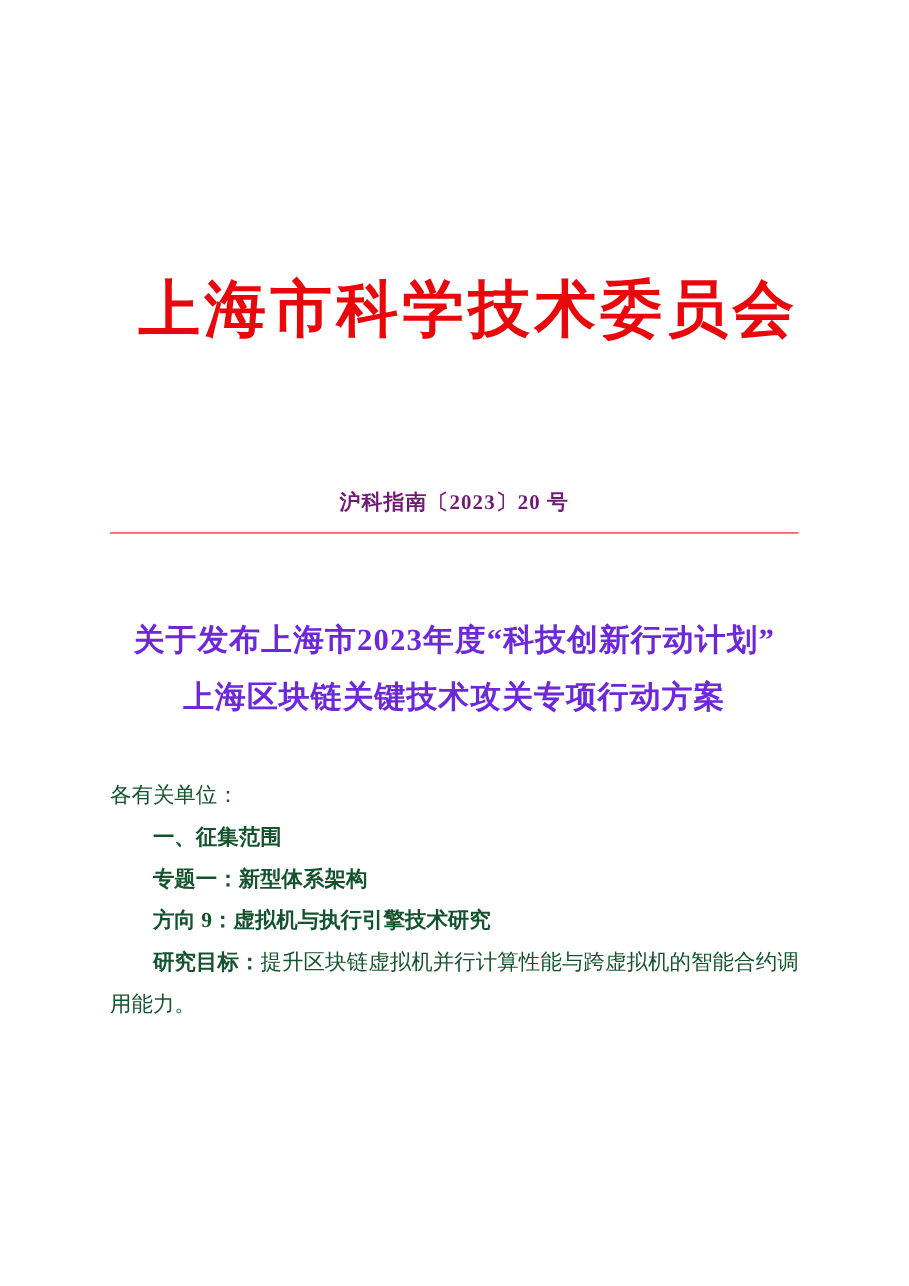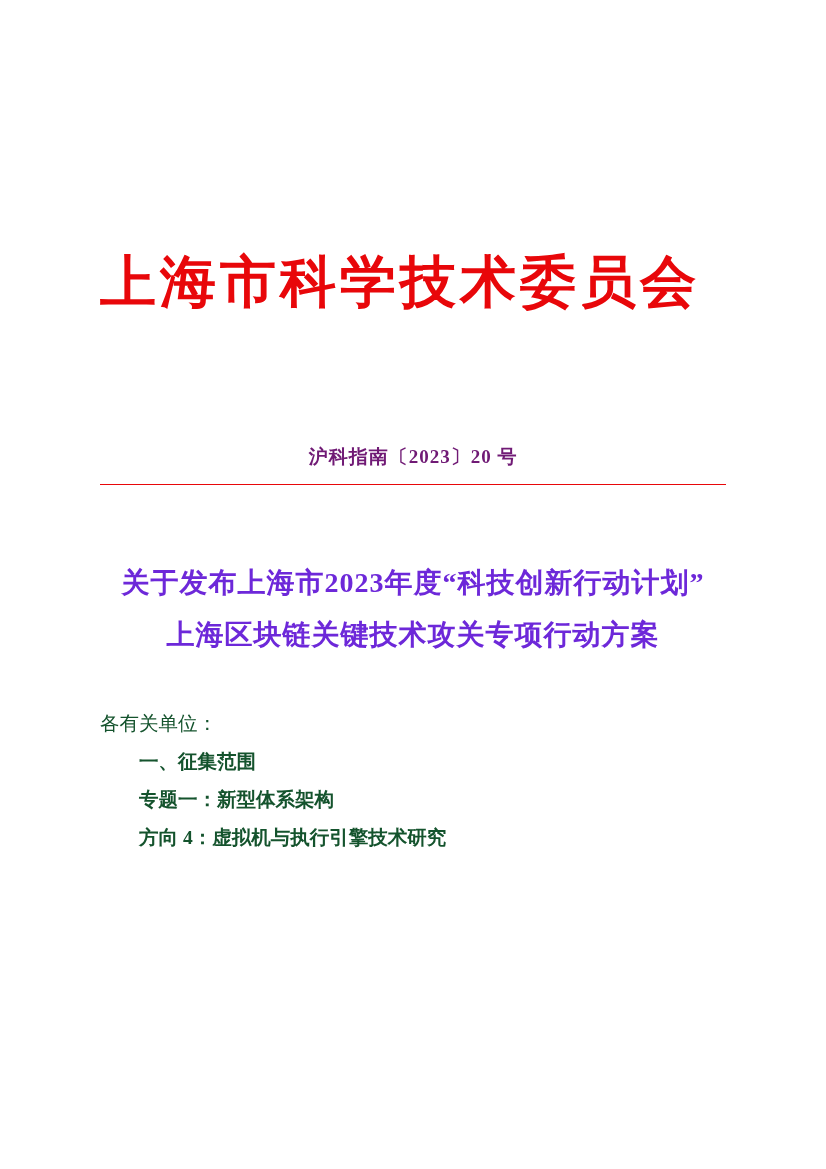--- a/index.html
+++ b/index.html
@@ -18,21 +18,21 @@
   .page {
     position: relative;
     width: 826px;
     height: 1169px;
     box-sizing: border-box;
     padding: 0 100px;
   }
 
   
   .masthead {
-    text-align: left;
+    text-align: right;
     margin-top: 250px;
   }
   .masthead-title {
     color: #e8070a;
     font-family: "Liberation Serif", "DejaVu Serif", serif;
     font-weight: bold;
     font-size: 56px;
     letter-spacing: 4px;
     line-height: 1.15;
     white-space: nowrap;
@@ -109,17 +109,20 @@
   </div>
 
   <div class="body-text">
     <p>各有关单位：</p>
 
 
     <p class="p-head-indent">一、征集范围</p>
 
     <p class="p-head-indent">专题一：新型体系架构</p>
 
-    <p class="p-head-indent">方向 4：虚拟机与执行引擎技术研究</p>
+    <p class="p-head-indent">方向 9：虚拟机与执行引擎技术研究</p>
 
+    <p class="p-indent">
+      <span class="lead-bold">研究目标：</span><span>提升区块链虚拟机并行计算性能与跨虚拟机的智能合约调用能力。</span>
+    </p>
   </div>
 
 </div>
 
 </body></html>

